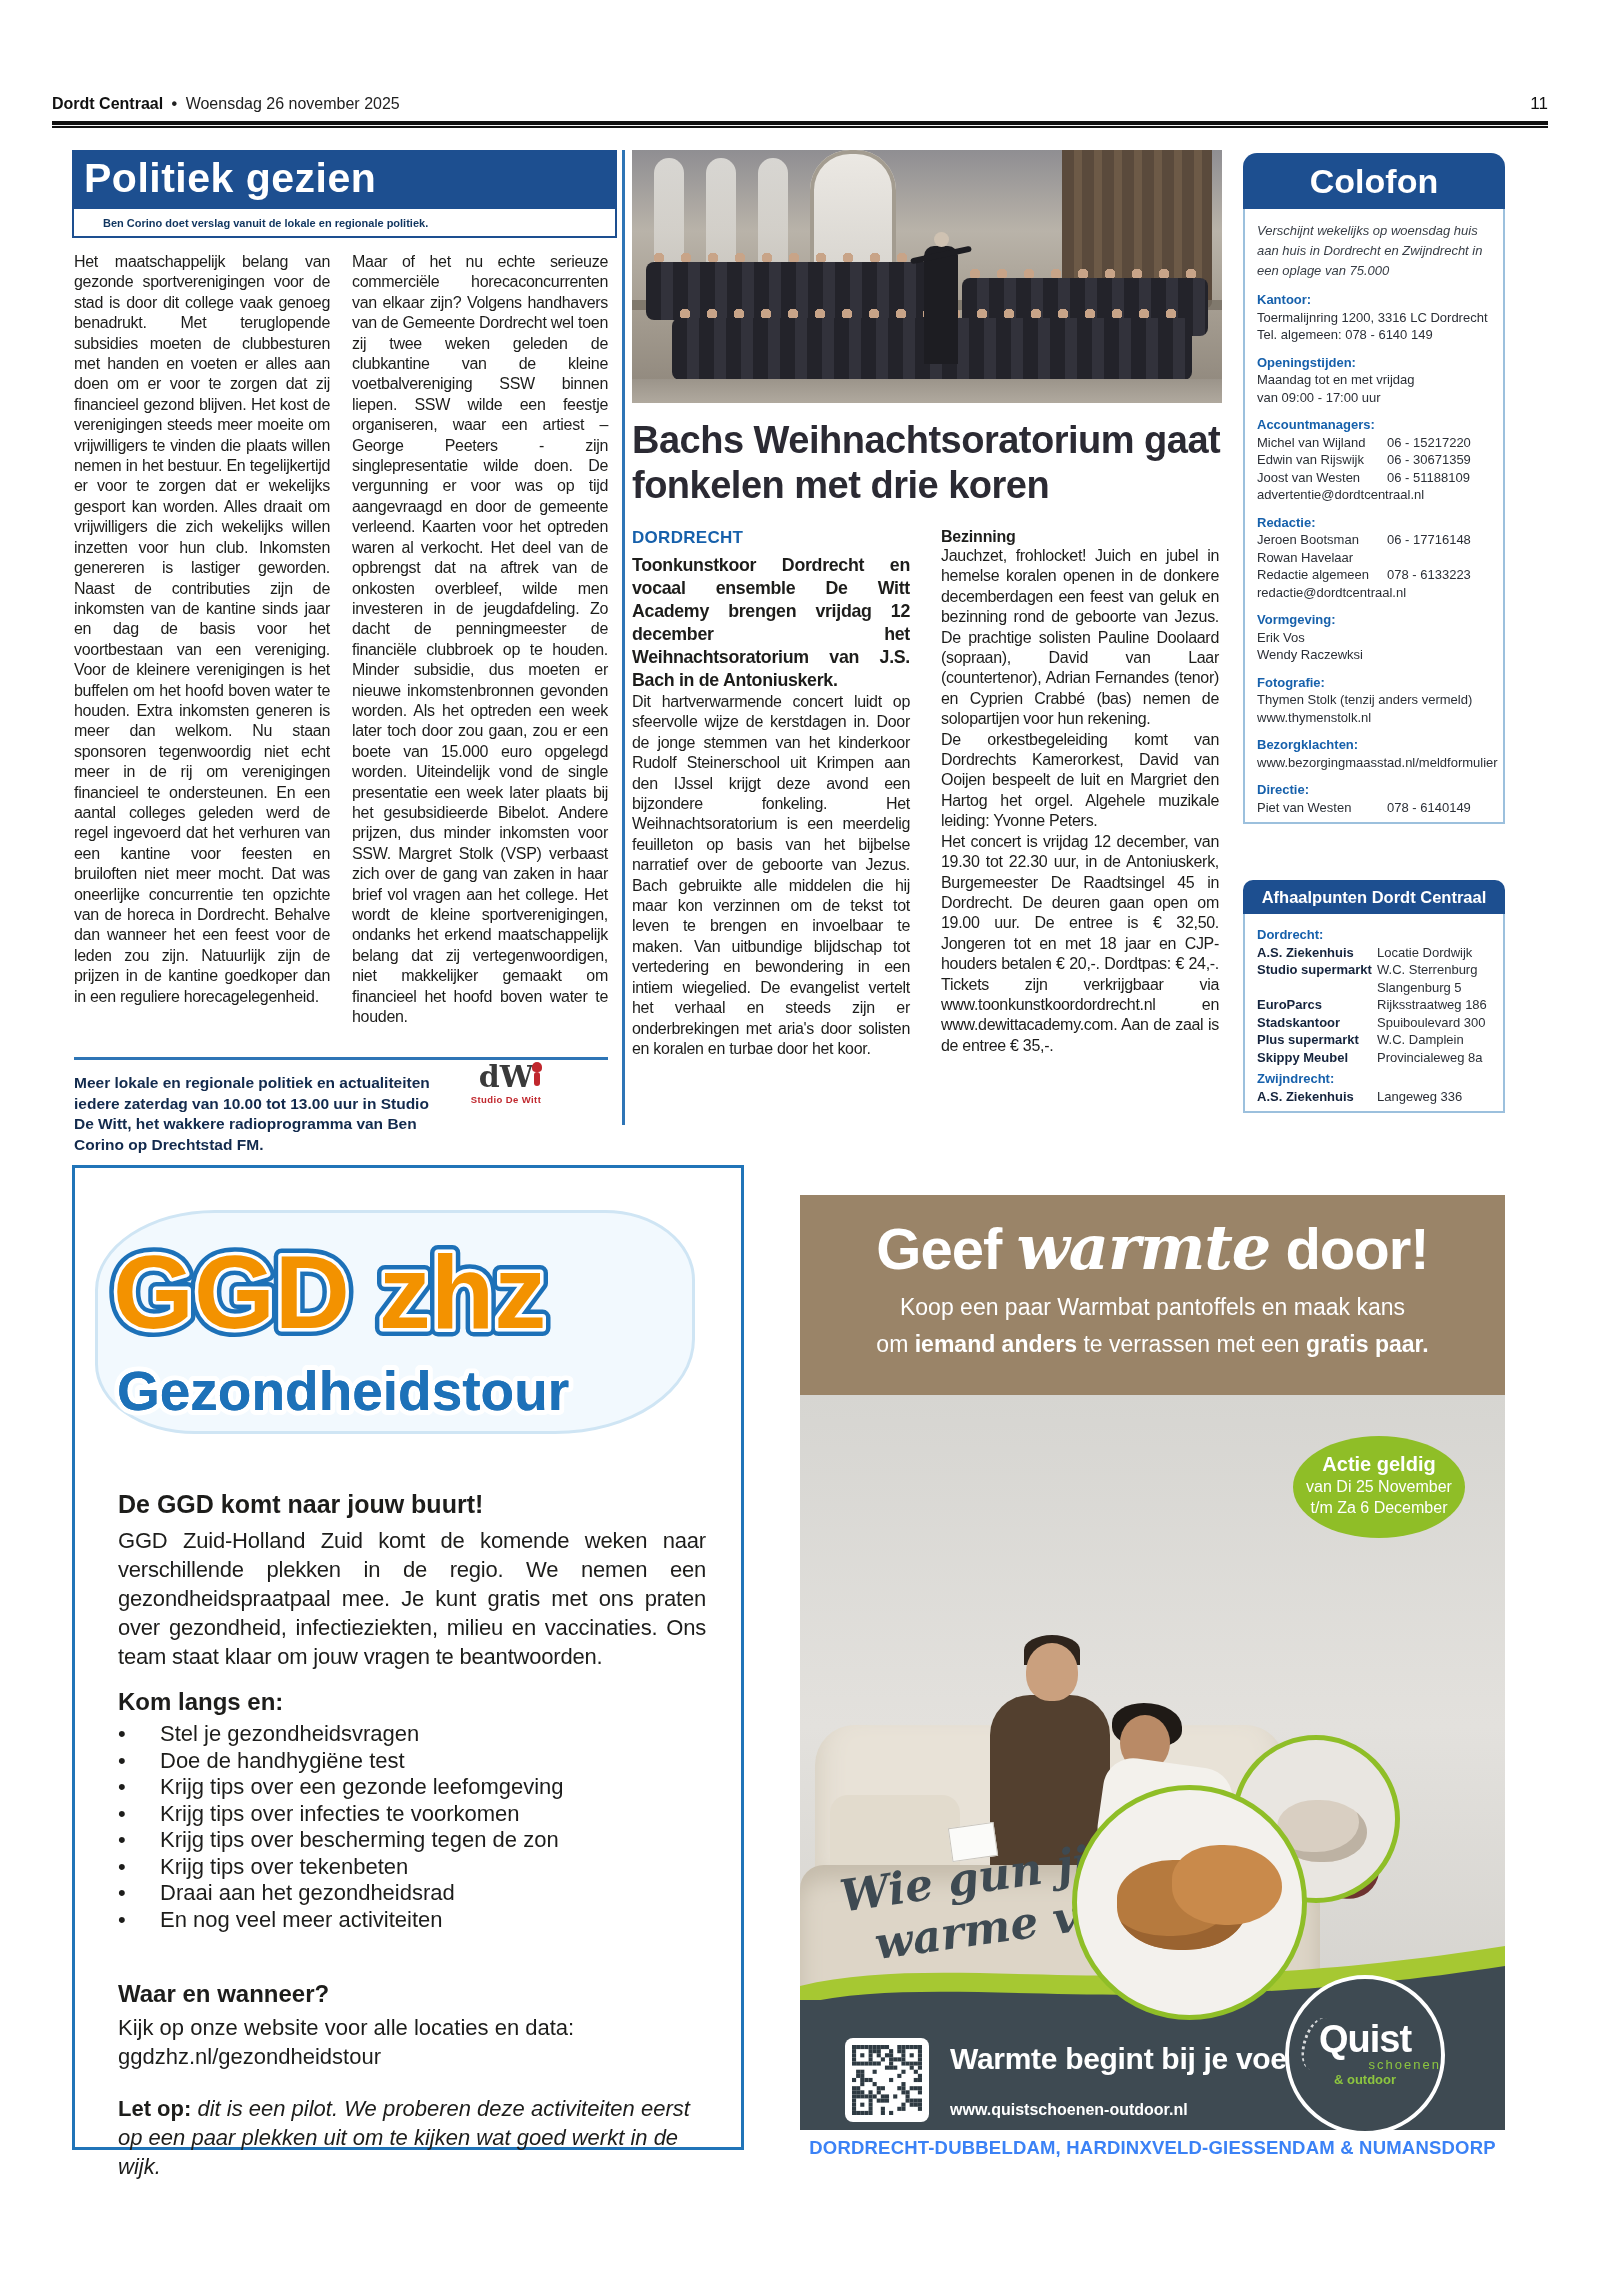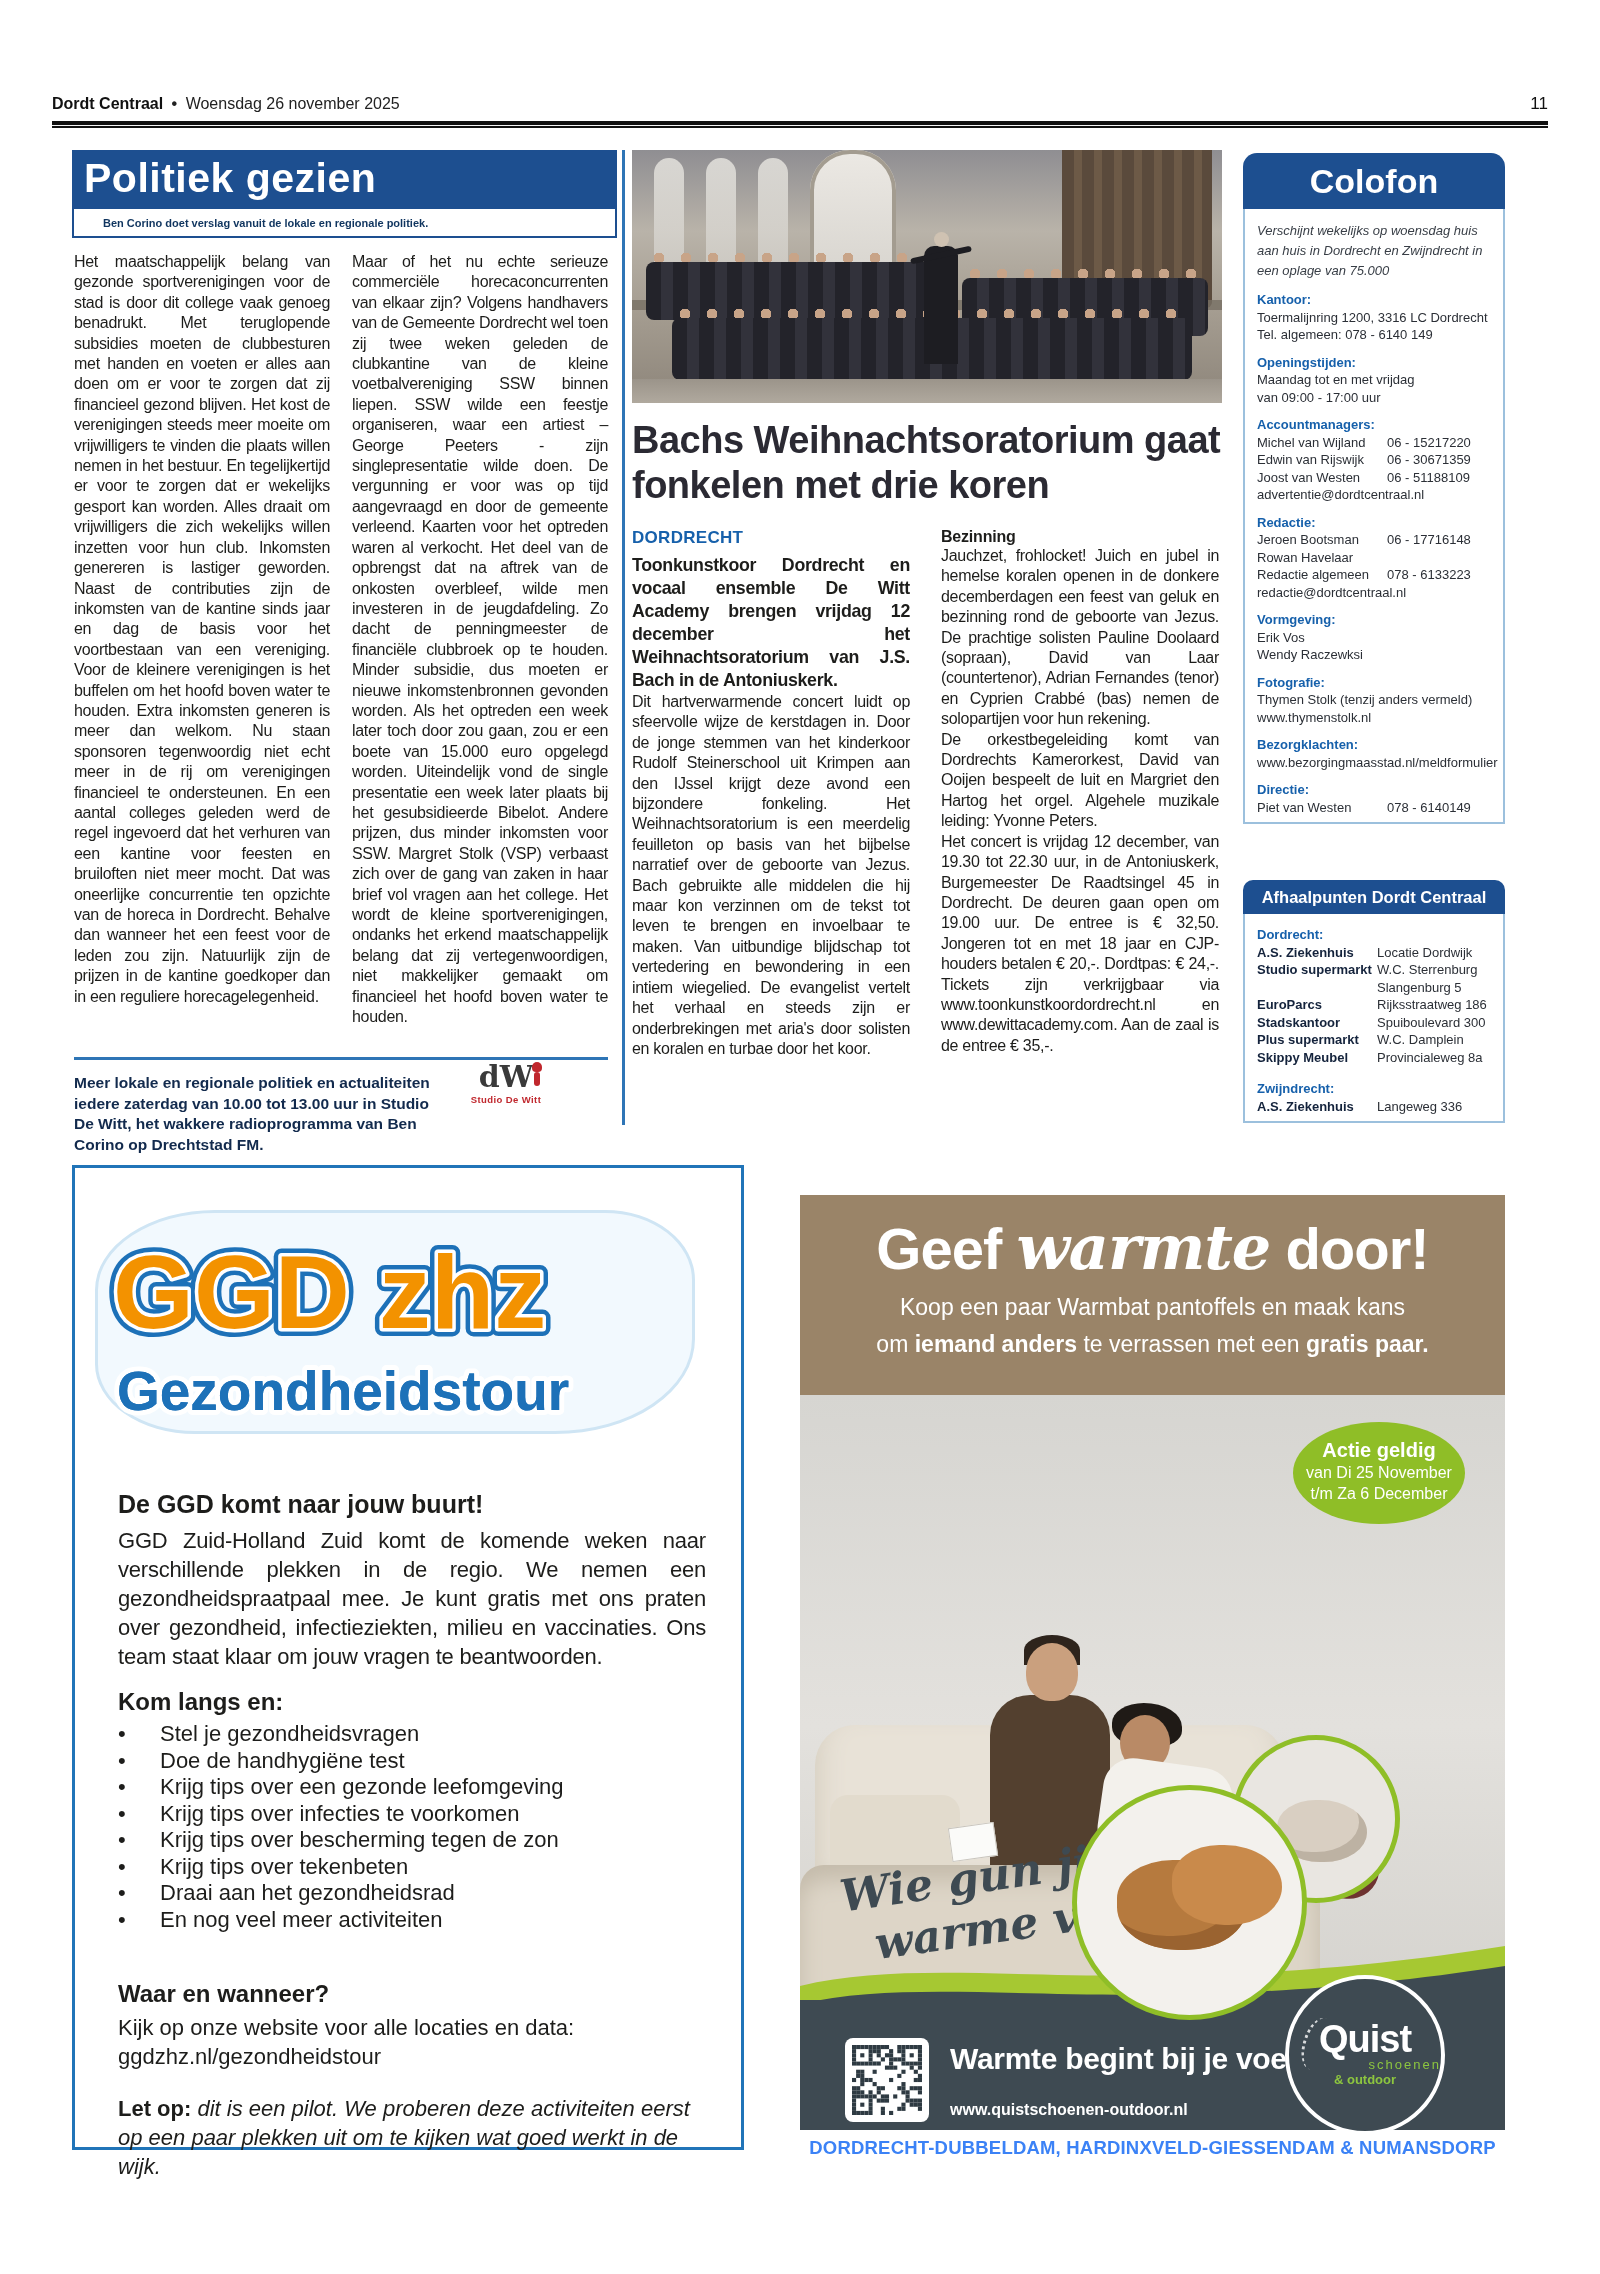--- a/index.html
+++ b/index.html
@@ -70,21 +70,21 @@
   .sidebox-body { border:2px solid #9cc0dd; border-top:none; background:#fff; padding:12px 10px 6px 12px; font-size:13px; line-height:17.5px; color:#2b2f36; }
   .col-intro { font-style:italic; color:#383e46; line-height:20px; margin-bottom:4px; }
   .col-label { color:#1660ab; font-weight:bold; margin-top:10px; }
   .col-row { display:grid; grid-template-columns:130px 1fr; }
   .col-line { }
 
   
   .afhaal { top:880px; }
   .afhaal .sidebox-head { height:34px; border-radius:10px 10px 0 0; font-size:16.5px; line-height:34px; }
   .af-label { color:#1660ab; font-weight:bold; }
-  .af-label.mt { margin-top:14px; }
+  .af-label.mt { margin-top:4px; }
   .af-row { display:grid; grid-template-columns:120px 1fr; }
   .af-name { font-weight:bold; color:#14233c; }
   .af-addr { white-space:pre-line; }
 
   
   .ggd-ad { position:absolute; left:72px; top:1165px; width:672px; height:985px; border:3px solid #2074b8; background:#fff; }
   .ggd-cloud { position:absolute; left:20px; top:42px; width:600px; height:224px; background:#f2f9fe; border:3px solid #cfe5f4;
                border-radius:120px 90px 140px 100px / 80px 70px 95px 70px; }
   .ggd-logo { position:absolute; left:28px; top:52px; }
   .ggd-text { position:absolute; left:43px; width:588px; color:#1d1d1b; }
@@ -113,21 +113,21 @@
   .sofa-seat { position:absolute; left:0px; top:470px; width:520px; height:190px; background:#ddd5c7; border-radius:24px; box-shadow:inset 0 14px 22px #c4bbab; }
   .cushion { position:absolute; left:30px; top:400px; width:130px; height:110px; background:#e2dbcd; border-radius:18px; }
   .man-body { position:absolute; left:190px; top:300px; width:120px; height:200px; background:#53402f; border-radius:40px 40px 20px 20px; }
   .man-head { position:absolute; left:226px; top:248px; width:52px; height:58px; background:#caa07e; border-radius:50% 50% 45% 45%; }
   .man-hair { position:absolute; left:224px; top:240px; width:56px; height:30px; background:#2e241c; border-radius:50% 50% 0 0; }
   .woman-head { position:absolute; left:320px; top:320px; width:50px; height:56px; background:#b98a66; border-radius:50%; }
   .woman-hair { position:absolute; left:312px; top:308px; width:70px; height:44px; background:#1f1a16; border-radius:50% 60% 40% 50%; }
   .woman-top { position:absolute; left:300px; top:368px; width:130px; height:100px; background:#f3f1ec; border-radius:30px; transform:rotate(8deg); }
   .woman-legs { position:absolute; left:370px; top:430px; width:210px; height:66px; background:#6e3330; border-radius:30px; transform:rotate(6deg); }
   .book { position:absolute; left:150px; top:430px; width:46px; height:34px; background:#fbfbf9; border:1px solid #c9c5bd; transform:rotate(-8deg); }
-  .warm-badge { position:absolute; left:493px; top:227px; width:172px; height:102px; background:#8fbe27; border-radius:50%;
+  .warm-badge { position:absolute; left:493px; top:241px; width:172px; height:102px; background:#8fbe27; border-radius:50%;
                 color:#fff; text-align:center; padding-top:17px; z-index:2; }
   .warm-badge .b1 { font-weight:bold; font-size:20px; }
   .warm-badge .b2 { font-size:16px; line-height:21px; }
   .warm-script-q { position:absolute; left:42px; top:648px; font-family:"DejaVu Serif", serif; font-style:italic; font-weight:bold;
                    font-size:44px; color:#3e4a52; transform:rotate(-8deg); line-height:52px; z-index:2; }
   .warm-script-q .l2 { margin-left:28px; }
   .slipper-circle { position:absolute; border-radius:50%; border:5px solid #8fbe27; background:#f3f1ed; z-index:4; overflow:hidden; }
   .sc-big { left:272px; top:590px; width:235px; height:235px; }
   .sc-small { left:432px; top:540px; width:168px; height:168px; background:#e9e6e1; z-index:3; }
   .slipper { position:absolute; background:#b67a3e; border-radius:45% 55% 50% 50%; }

